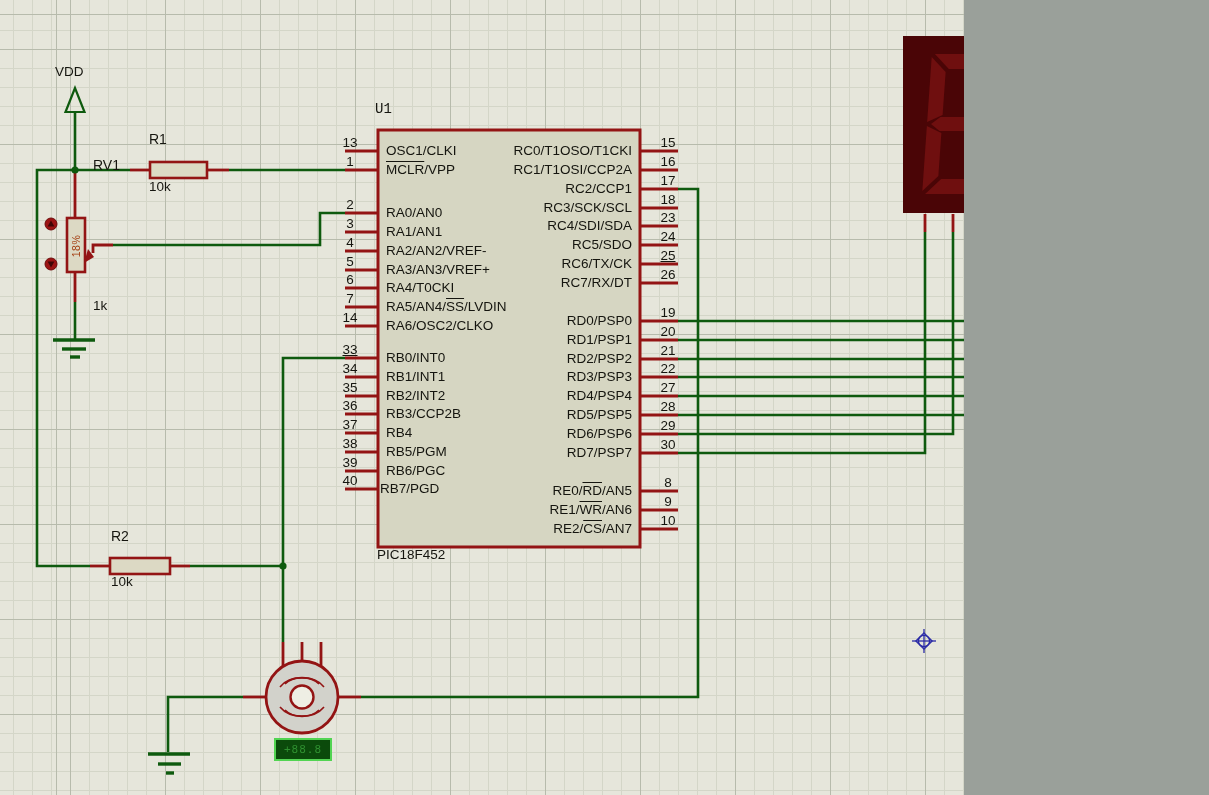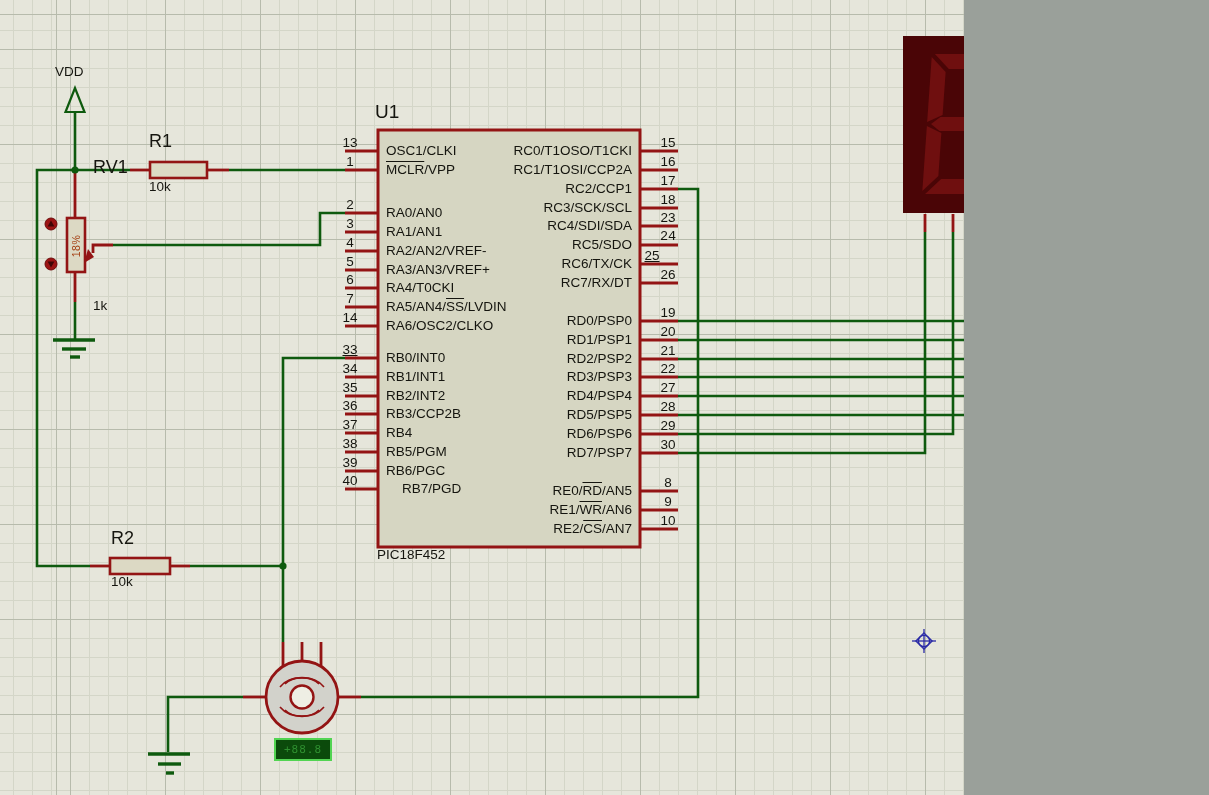--- a/index.html
+++ b/index.html
@@ -10,22 +10,22 @@
       repeating-linear-gradient(90deg,#b7bbac 0 1px,transparent 1px 95px),
       repeating-linear-gradient(0deg,#b7bbac 0 1px,transparent 1px 95px),
       repeating-linear-gradient(90deg,#d4d6c8 0 1px,transparent 1px 19px),
       repeating-linear-gradient(0deg,#d4d6c8 0 1px,transparent 1px 19px);
     background-position:70px 0,0 15px,13px 0,0 15px;
     font-family:"Liberation Sans",sans-serif;
     color:#15150f;
   }
   svg#wiresvg{position:absolute;left:0;top:0;}
   .lbl{position:absolute;white-space:nowrap;line-height:1.05;}
-  .ref{font-size:18px;}
-  .big{font-size:19px;}
+  .ref{font-size:14px;}
+  .big{font-size:14px;font-family:Liberation Mono, monospace;}
   .val{font-size:13.5px;}
   .pin-num{position:absolute;width:40px;text-align:center;font-size:13.5px;}
   .pin-label{position:absolute;font-size:13.5px;height:17px;}
   .pin-label.right{width:200px;text-align:right;}
   .ov{text-decoration:overline;}
   #pot-percent{
     position:absolute;left:56px;top:240px;width:40px;height:12px;
     transform:rotate(-90deg);text-align:center;
     font-size:10.5px;color:#a33c0f;letter-spacing:.5px;
   }
@@ -200,34 +200,34 @@
       <div class="pin-label" style="left: 386px; top: 388px;"><span>RB2/INT2</span></div>
       <div class="pin-num" style="left: 330px; top: 398px;">36</div>
       <div class="pin-label" style="left: 386px; top: 406px;"><span>RB3/CCP2B</span></div>
       <div class="pin-num" style="left: 330px; top: 417px;">37</div>
       <div class="pin-label" style="left: 386px; top: 425px;"><span>RB4</span></div>
       <div class="pin-num" style="left: 330px; top: 436px;">38</div>
       <div class="pin-label" style="left: 386px; top: 444px;"><span>RB5/PGM</span></div>
       <div class="pin-num" style="left: 330px; top: 455px;">39</div>
       <div class="pin-label" style="left: 386px; top: 463px;"><span>RB6/PGC</span></div>
       <div class="pin-num" style="left: 330px; top: 473px;">40</div>
-      <div class="pin-label" style="left: 402px; top: 481px;"><span>RB7/PGD</span></div>
+      <div class="pin-label" style="left: 380px; top: 481px;"><span>RB7/PGD</span></div>
       <div class="pin-num" style="left: 648px; top: 135px;">15</div>
       <div class="pin-label right" style="left: 432px; top: 143px;"><span>RC0/T1OSO/T1CKI</span></div>
       <div class="pin-num" style="left: 648px; top: 154px;">16</div>
       <div class="pin-label right" style="left: 432px; top: 162px;"><span>RC1/T1OSI/CCP2A</span></div>
       <div class="pin-num" style="left: 648px; top: 173px;">17</div>
       <div class="pin-label right" style="left: 432px; top: 181px;"><span>RC2/CCP1</span></div>
       <div class="pin-num" style="left: 648px; top: 192px;">18</div>
       <div class="pin-label right" style="left: 432px; top: 200px;"><span>RC3/SCK/SCL</span></div>
       <div class="pin-num" style="left: 648px; top: 210px;">23</div>
       <div class="pin-label right" style="left: 432px; top: 218px;"><span>RC4/SDI/SDA</span></div>
-      <div class="pin-num" style="left: 648px; top: 229px; font-family: Liberation Mono, monospace;">24</div>
+      <div class="pin-num" style="left: 648px; top: 229px;">24</div>
       <div class="pin-label right" style="left: 432px; top: 237px;"><span>RC5/SDO</span></div>
-      <div class="pin-num" style="left: 632px; top: 248px; text-decoration: underline;">25</div>
+      <div class="pin-num" style="left: 648px; top: 248px; text-decoration: underline;">25</div>
       <div class="pin-label right" style="left: 432px; top: 256px;"><span>RC6/TX/CK</span></div>
       <div class="pin-num" style="left: 648px; top: 267px;">26</div>
       <div class="pin-label right" style="left: 432px; top: 275px;"><span>RC7/RX/DT</span></div>
       <div class="pin-num" style="left: 648px; top: 305px;">19</div>
       <div class="pin-label right" style="left: 432px; top: 313px;"><span>RD0/PSP0</span></div>
       <div class="pin-num" style="left: 648px; top: 324px;">20</div>
       <div class="pin-label right" style="left: 432px; top: 332px;"><span>RD1/PSP1</span></div>
       <div class="pin-num" style="left: 648px; top: 343px;">21</div>
       <div class="pin-label right" style="left: 432px; top: 351px;"><span>RD2/PSP2</span></div>
       <div class="pin-num" style="left: 648px; top: 361px;">22</div>

